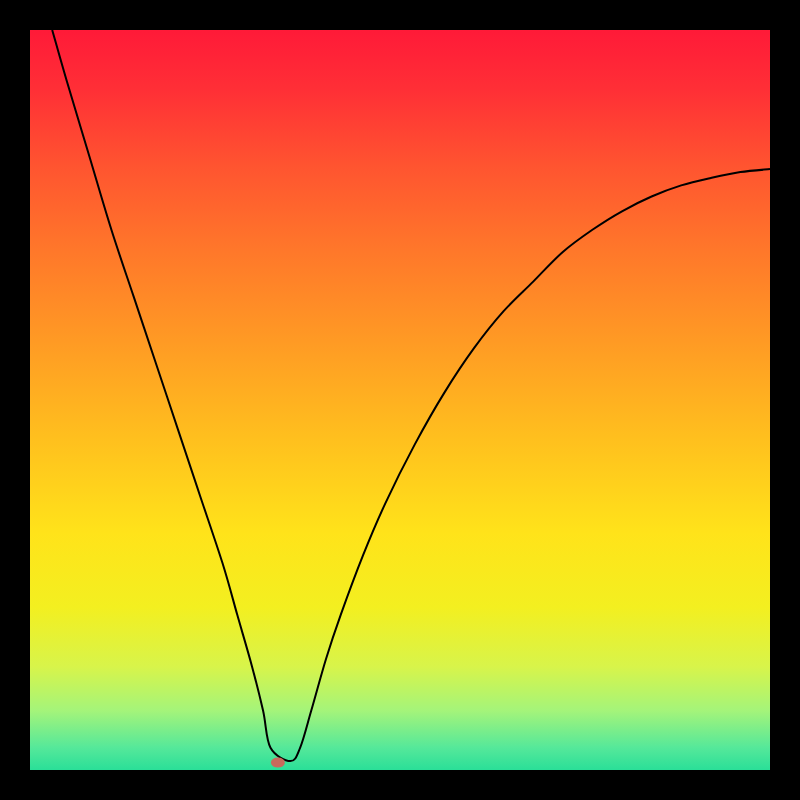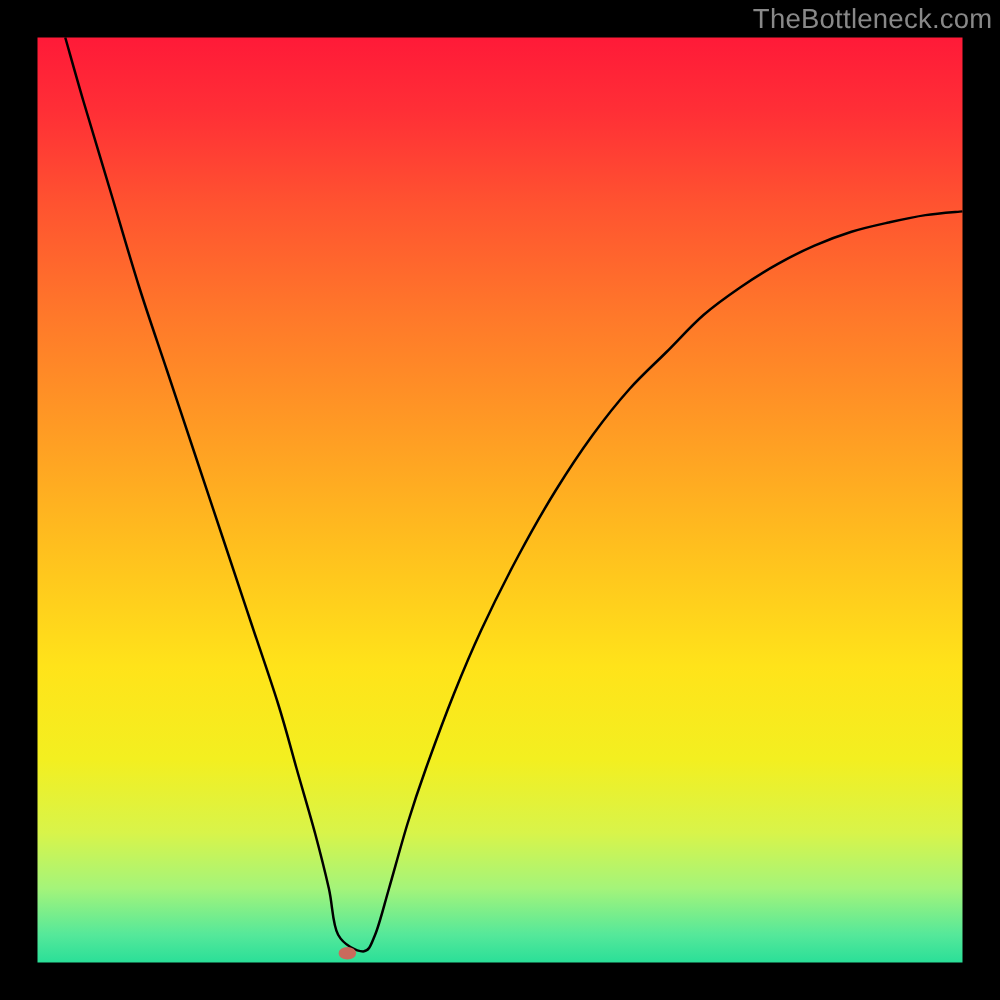--- a/index.html
+++ b/index.html
@@ -28,21 +28,20 @@
     z-index: 10;
   }
   svg {
     display: block;
   }
 </style>
 </head>
 <body>
 
 <div class="wrapper">
-  <div class="watermark">TheBottleneck.com</div>
   <svg id="chart-svg" width="800" height="800" viewBox="0 0 800 800">
     <defs>
       <linearGradient id="bg-grad" x1="0" y1="0" x2="0" y2="1">
           <stop offset="0.0%" stop-color="#ff1a38"></stop>
           <stop offset="8.0%" stop-color="#ff2f36"></stop>
           <stop offset="18.0%" stop-color="#ff5330"></stop>
           <stop offset="30.0%" stop-color="#ff782a"></stop>
           <stop offset="42.0%" stop-color="#ff9a24"></stop>
           <stop offset="55.0%" stop-color="#ffbf1e"></stop>
           <stop offset="68.0%" stop-color="#ffe31a"></stop>

